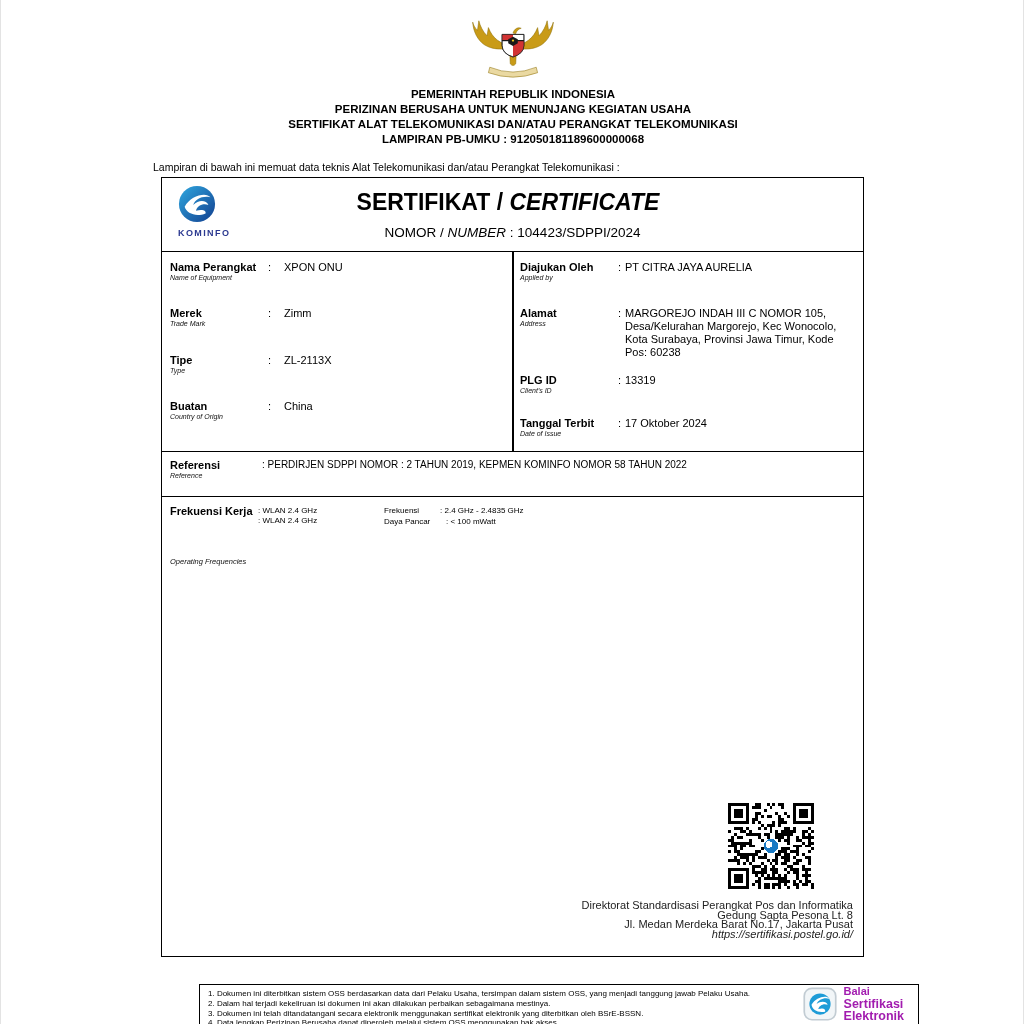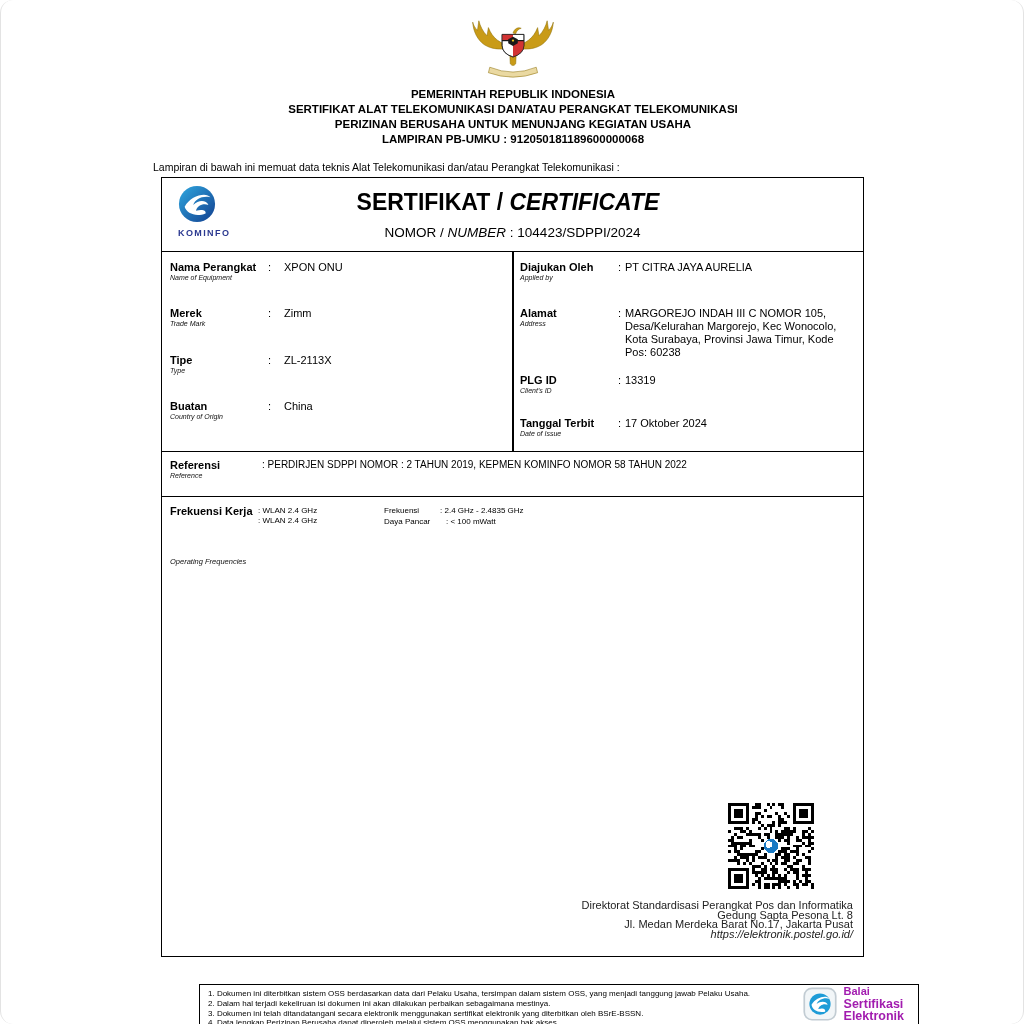--- a/index.html
+++ b/index.html
@@ -1,19 +1,19 @@
 <!DOCTYPE html>
 <html><head>
 <meta charset="utf-8">
 <style>
   * { box-sizing: border-box; margin: 0; padding: 0; }
   html,body { width:1024px; height:1024px; background:#fff; }
   body { font-family:"Liberation Sans", sans-serif; color:#000; }
   .page { position:relative; width:1024px; height:1024px; background:#fff; overflow:hidden;
-          border-left:1px solid #e3e3e3; border-right:1px solid #e3e3e3;border-radius:13px; }
+          border-left:1px solid #e3e3e3; border-right:1px solid #e3e3e3; }
 
   .garuda { position:absolute; left:471px; top:5px; width:82px; height:78px; }
 
   .doc-header { position:absolute; left:0; top:87px; width:1024px; text-align:center;
                 font-weight:bold; font-size:11.5px; line-height:15px; }
 
   .intro { position:absolute; left:152px; top:161px; font-size:10.5px; }
 
   .cert-box { position:absolute; left:160px; top:177px; width:703px; height:780px;
               border:1.5px solid #000; background:#fff; }
@@ -82,22 +82,22 @@
       <path d="M60 47 h16 v7 q0 12 -16 17 Z" fill="#d23333" stroke="none"></path>
       <rect x="44" y="46.2" width="32" height="1.7" fill="#141414" stroke="none"></rect>
       <path d="M60 41.5 l7 3.5 v6 l-7 4 -7 -4 v-6 Z" fill="#191919" stroke="none"></path>
       <circle cx="60" cy="47" r="1.7" fill="#f2c41d" stroke="none"></circle>
       <path d="M44 38 h32 v16 q0 12 -16 17 q-16 -5 -16 -17 Z" fill="none"></path>
     </g>
   </svg>
 
   <div class="doc-header">
     <div>PEMERINTAH REPUBLIK INDONESIA</div>
+    <div>PERIZINAN BERUSAHA UNTUK MENUNJANG KEGIATAN USAHA</div>
     <div>SERTIFIKAT ALAT TELEKOMUNIKASI DAN/ATAU PERANGKAT TELEKOMUNIKASI</div>
-    <div>PERIZINAN BERUSAHA UNTUK MENUNJANG KEGIATAN USAHA</div>
     <div>LAMPIRAN PB-UMKU : 912050181189600000068</div>
   </div>
 
   <div class="intro">Lampiran di bawah ini memuat data teknis Alat Telekomunikasi dan/atau Perangkat Telekomunikasi :</div>
 
   <div class="cert-box">
 
     <div class="cert-head">
       <div class="kominfo">
         <svg width="38" height="38" viewBox="0 0 40 40">
@@ -505,21 +505,21 @@
             <rect x="2" y="24" width="3" height="3"></rect>
           </g>
           <circle cx="14.5" cy="14.5" r="2.4" fill="#1a7ac4"></circle>
           <circle cx="13.8" cy="14" r="1.1" fill="#fff"></circle>
         </svg></div>
 
     <div class="issuer">
       <div>Direktorat Standardisasi Perangkat Pos dan Informatika</div>
       <div>Gedung Sapta Pesona Lt. 8</div>
       <div>Jl. Medan Merdeka Barat No.17, Jakarta Pusat</div>
-      <div class="it">https://elektronik.postel.go.id/</div>
+      <div class="it">https://sertifikasi.postel.go.id/</div>
     </div>
   </div>
 
   <div class="footer-box">
     <div class="notes">
       <div>1. Dokumen ini diterbitkan sistem OSS berdasarkan data dari Pelaku Usaha, tersimpan dalam sistem OSS, yang menjadi tanggung jawab Pelaku Usaha.</div>
       <div>2. Dalam hal terjadi kekeliruan isi dokumen ini akan dilakukan perbaikan sebagaimana mestinya.</div>
       <div>3. Dokumen ini telah ditandatangani secara elektronik menggunakan sertifikat elektronik yang diterbitkan oleh BSrE-BSSN.</div>
       <div>4. Data lengkap Perizinan Berusaha dapat diperoleh melalui sistem OSS menggunakan hak akses.</div>
     </div>

